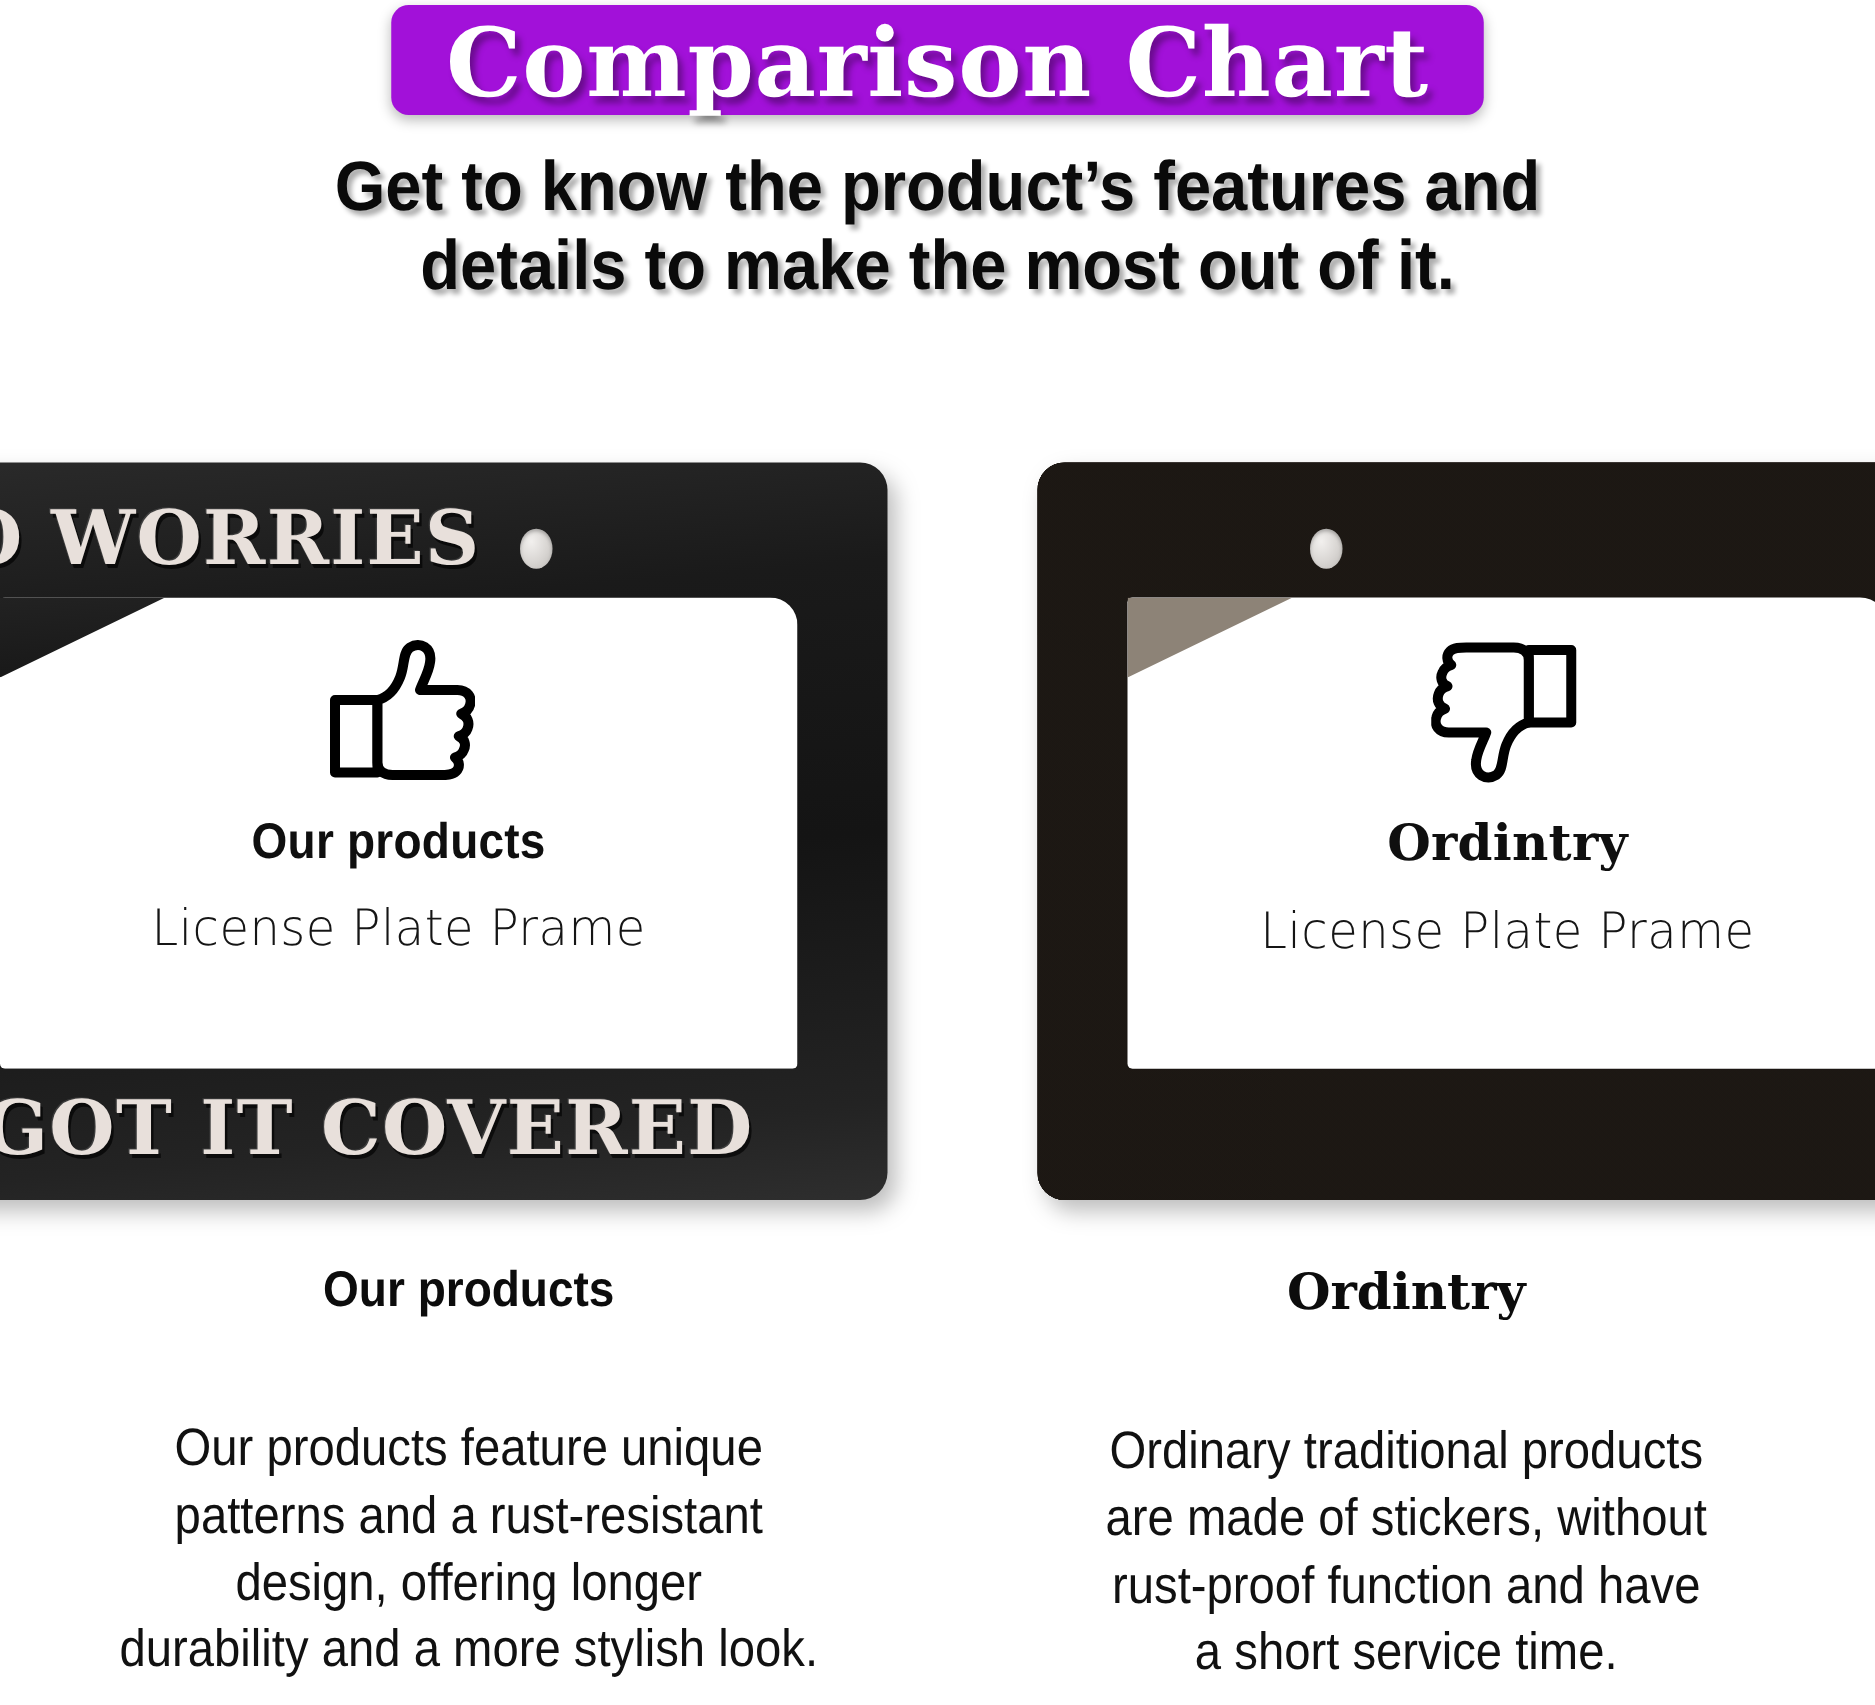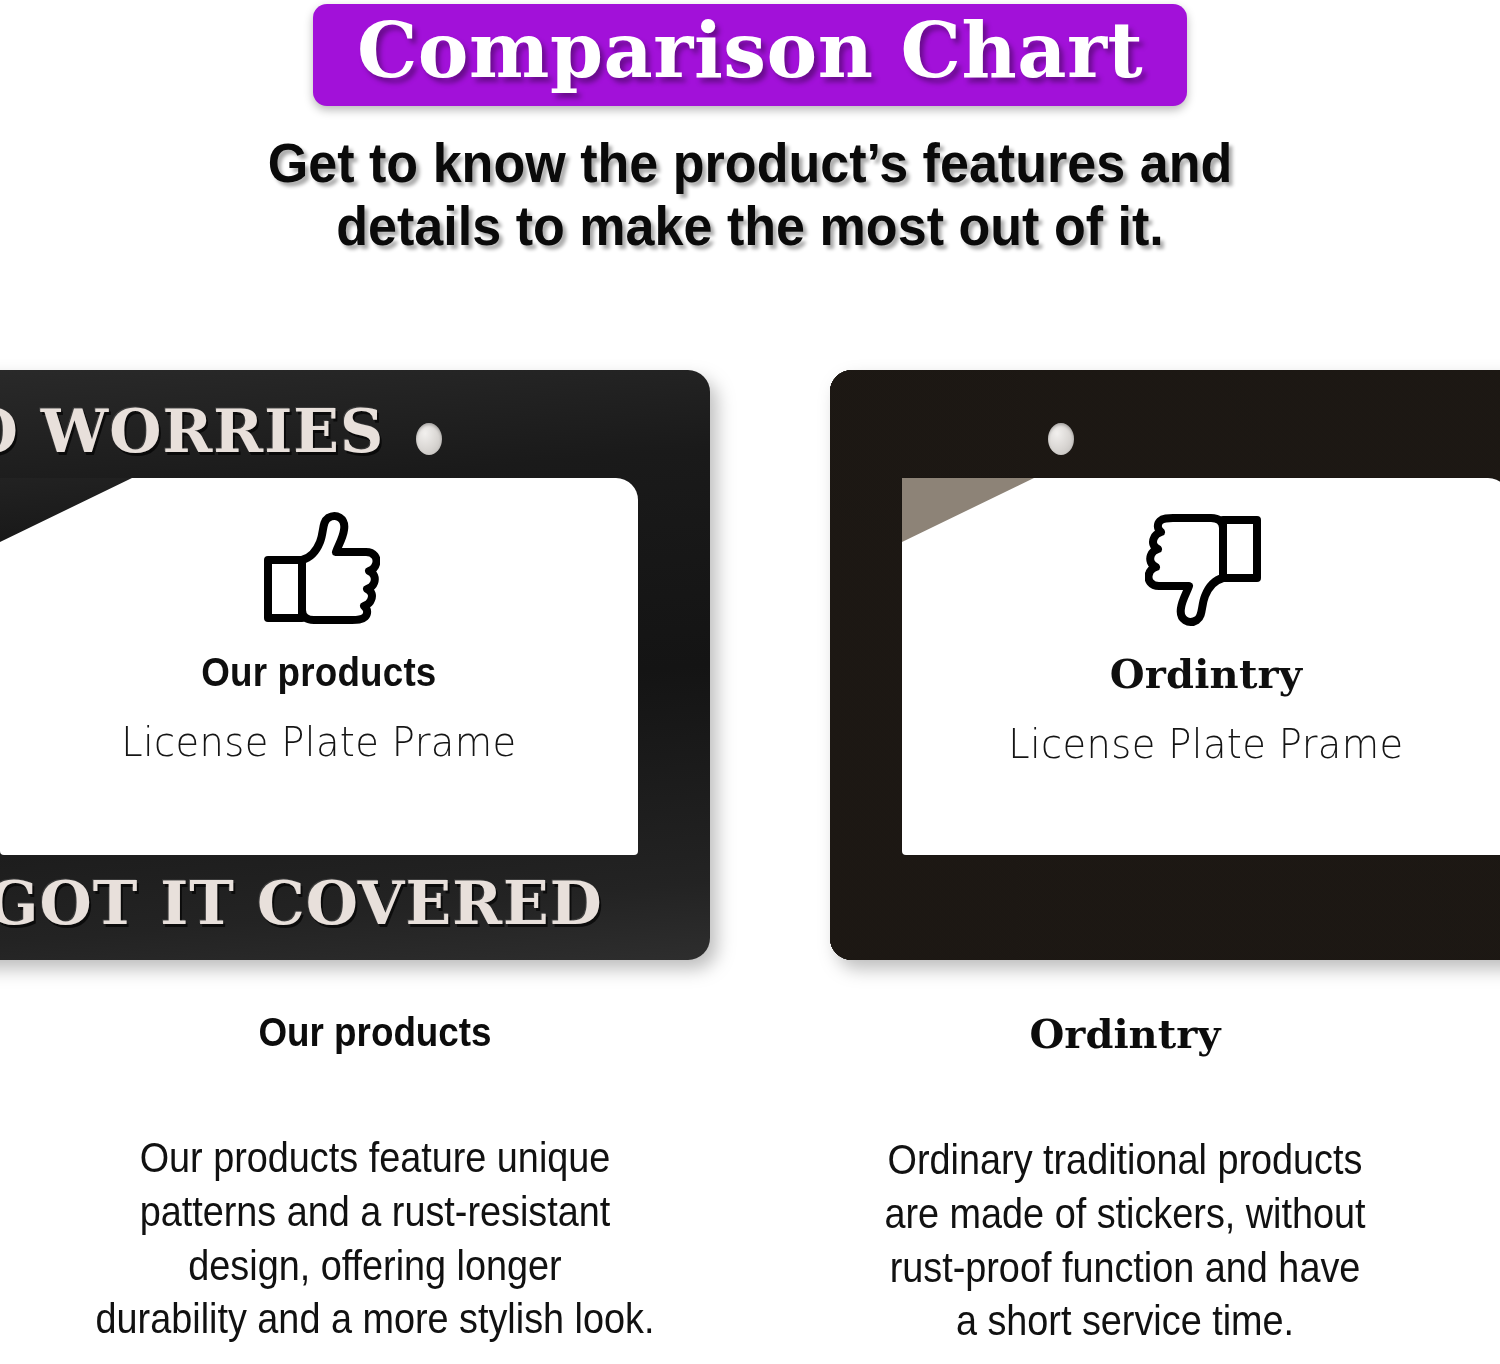--- a/index.html
+++ b/index.html
@@ -13,21 +13,21 @@
 
   
   .title-wrap{
     width:100%;
     display:flex;justify-content:center;
     padding-top:4px;
   }
   .title-banner{
     background:#A211D9;
     border-radius:14px;
-    padding:6px 44px 14px 44px;
+    padding:6px 44px 0 44px;
     box-shadow:0 4px 10px rgba(0,0,0,0.28);
     display:inline-block;
   }
   .title-text{
     font-family:"DejaVu Serif", serif;
     font-weight:700;
     font-size:76px;
     line-height:1.08;
     color:#ffffff;
     letter-spacing:0.5px;

